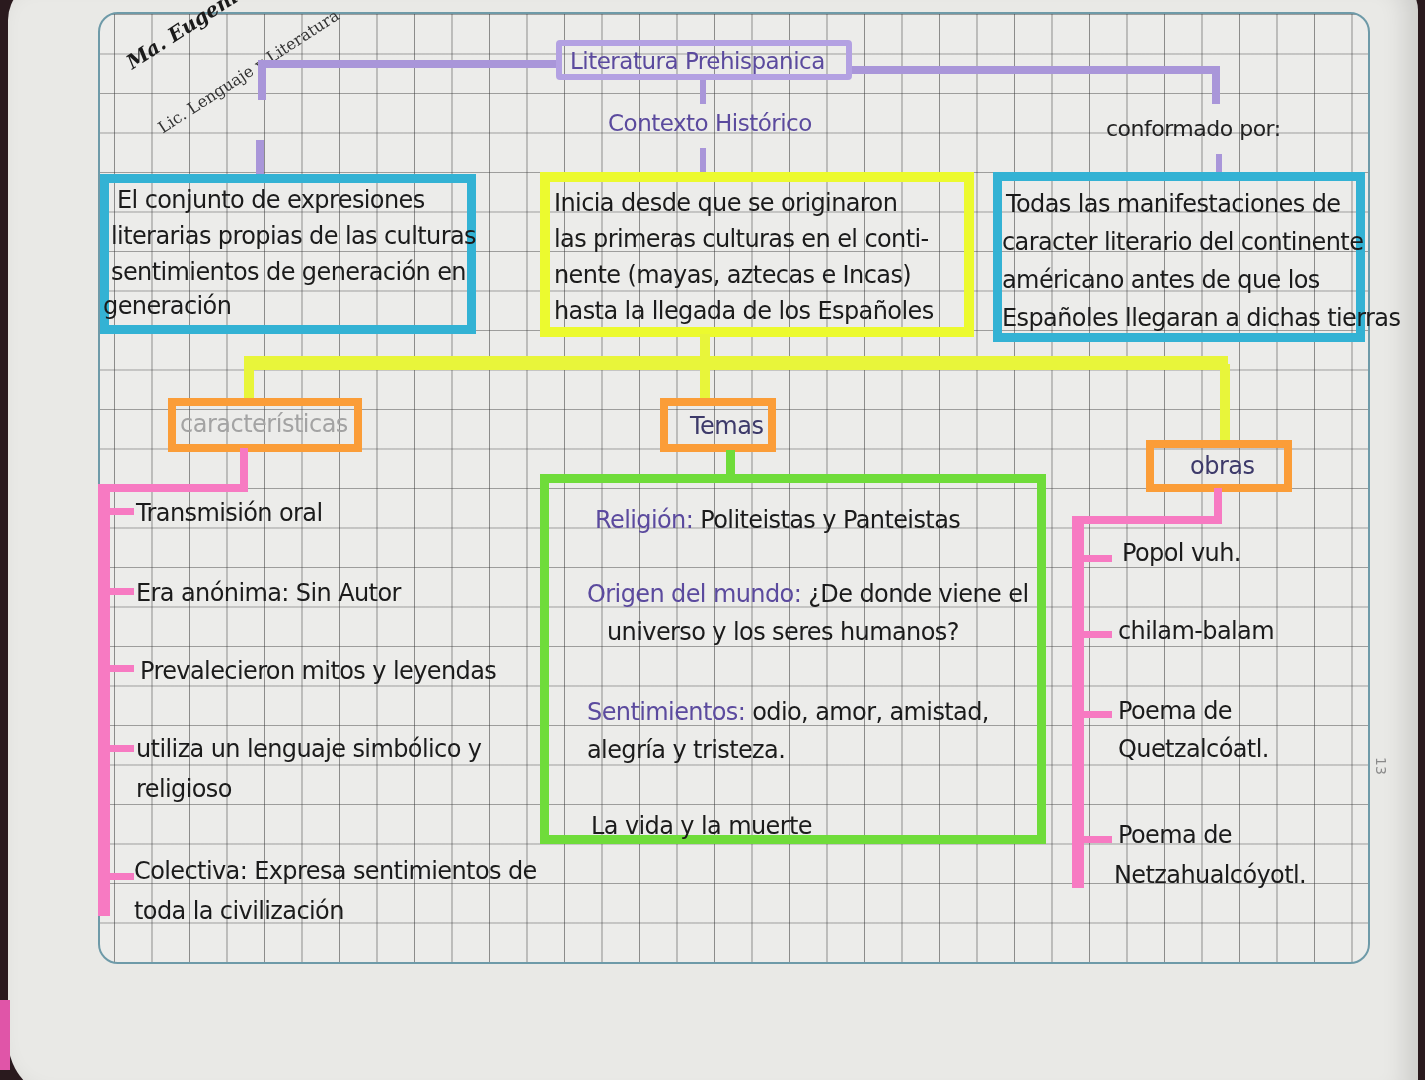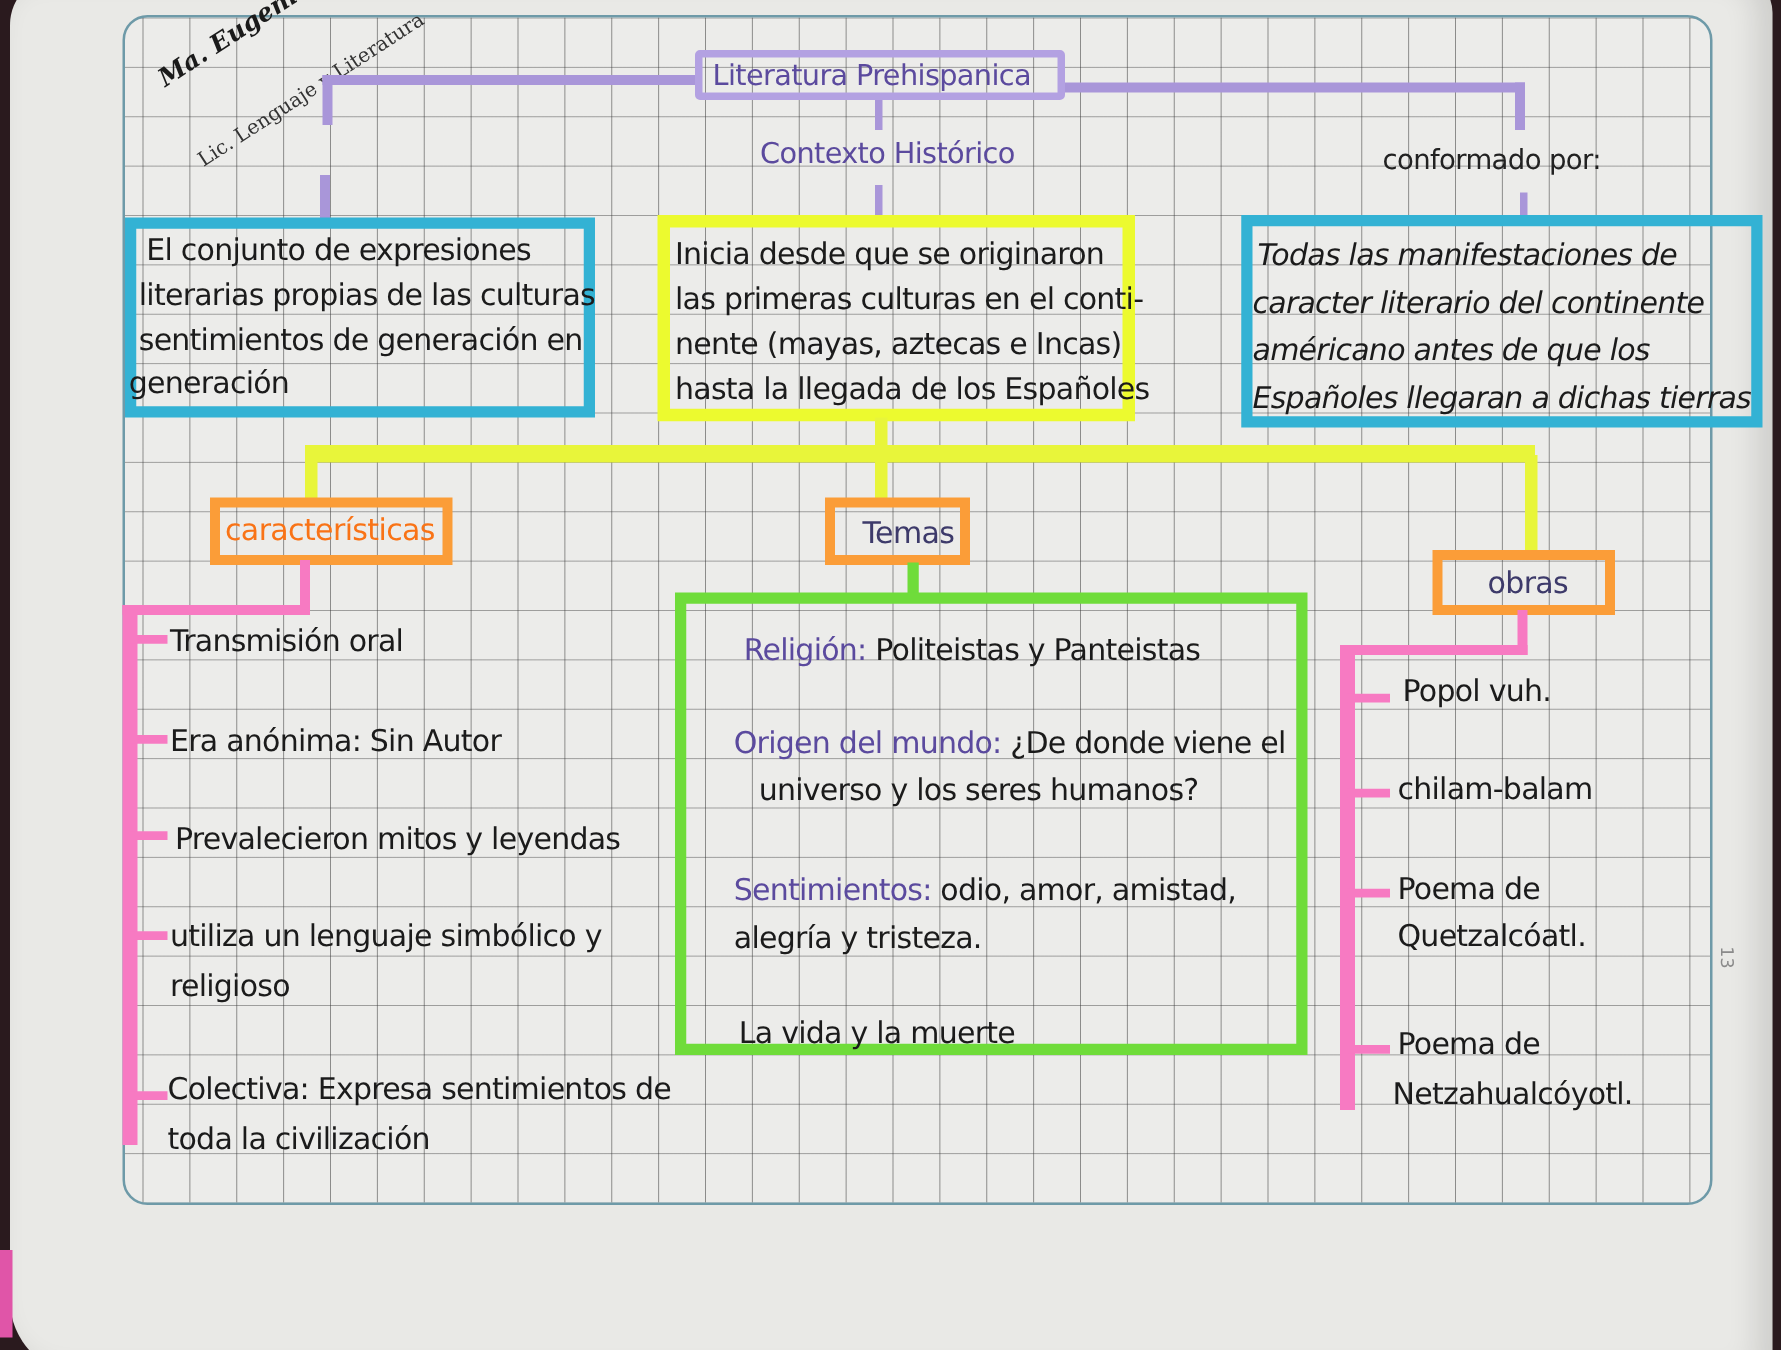--- a/index.html
+++ b/index.html
@@ -69,41 +69,41 @@
 
 <span class="hw" style="left:1106px;top:116px;font-size:22px;color:#222;">conformado por:</span>
 
 <div class="box box-teal" style="left:100px;top:174px;width:376px;height:160px;">
   <div class="box-text" style="left:8px;top:-2px;">El conjunto de expresiones</div>
   <div class="box-text" style="left:2px;top:34px;">literarias propias de las culturas</div>
   <div class="box-text" style="left:2px;top:70px;">sentimientos de generación en</div>
   <div class="box-text" style="left:-6px;top:104px;">generación</div>
 </div>
 
-<div class="box box-yellow" style="left:526px;top:172px;width:382px;height:165px;">
+<div class="box box-yellow" style="left:540px;top:172px;width:434px;height:165px;">
   <div class="box-text" style="left:4px;top:2px;">Inicia desde que se originaron</div>
   <div class="box-text" style="left:4px;top:38px;">las primeras culturas en el conti-</div>
   <div class="box-text" style="left:4px;top:74px;">nente (mayas, aztecas e Incas)</div>
   <div class="box-text" style="left:4px;top:110px;">hasta la llegada de los Españoles</div>
 </div>
 
-<div class="box box-teal" style="left:993px;top:172px;width:417px;height:170px;font-style:italic;">
+<div class="box box-teal" style="left:993px;top:172px;width:372px;height:170px;">
   <div class="box-text" style="left:4px;top:4px;">Todas las manifestaciones de</div>
   <div class="box-text" style="left:0px;top:42px;">caracter literario del continente</div>
   <div class="box-text" style="left:0px;top:80px;">américano antes de que los</div>
   <div class="box-text" style="left:0px;top:118px;">Españoles llegaran a dichas tierras</div>
 </div>
 
 <div class="line yellow" style="left:700px;top:334px;width:10px;height:66px;"></div>
 <div class="line yellow" style="left:244px;top:356px;width:984px;height:14px;"></div>
 <div class="line yellow" style="left:244px;top:356px;width:10px;height:46px;"></div>
 <div class="line yellow" style="left:1220px;top:364px;width:10px;height:82px;"></div>
 
 <div class="box box-orange" style="left:168px;top:398px;width:194px;height:54px;">
-  <span class="hw purple-text" style="left:4px;top:4px;font-size:24px;color:#f97316;">características</span>
+  <span class="hw purple-text" style="left:4px;top:4px;font-size:24px;color:#a3a3a3;">características</span>
 </div>
 <div class="box box-orange" style="left:660px;top:398px;width:116px;height:54px;">
   <span class="hw" style="left:22px;top:6px;font-size:24px;color:#3d3a6a;">Temas</span>
 </div>
 <div class="box box-orange" style="left:1146px;top:440px;width:146px;height:52px;">
   <span class="hw purple-text" style="left:36px;top:4px;font-size:24px;color:#3d3a6a;">obras</span>
 </div>
 
 <div class="line pink" style="left:240px;top:448px;width:8px;height:42px;"></div>
 <div class="line pink" style="left:98px;top:484px;width:150px;height:8px;"></div>

